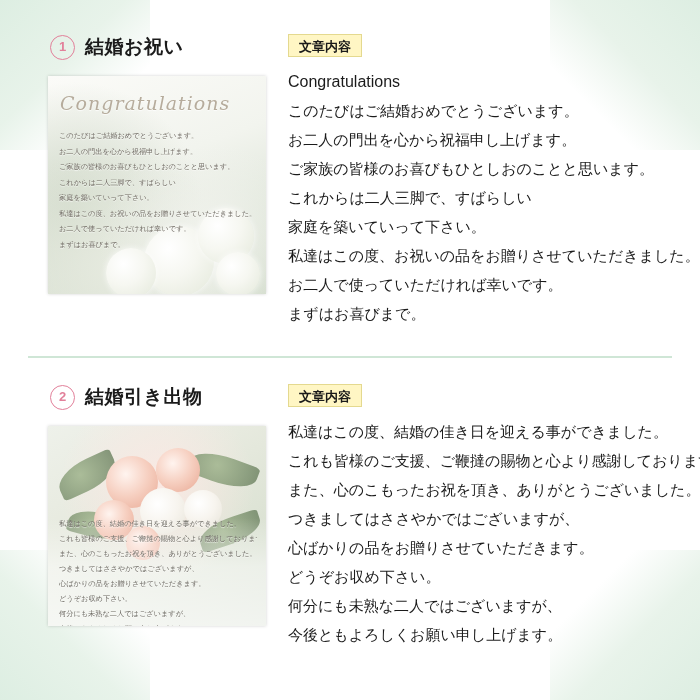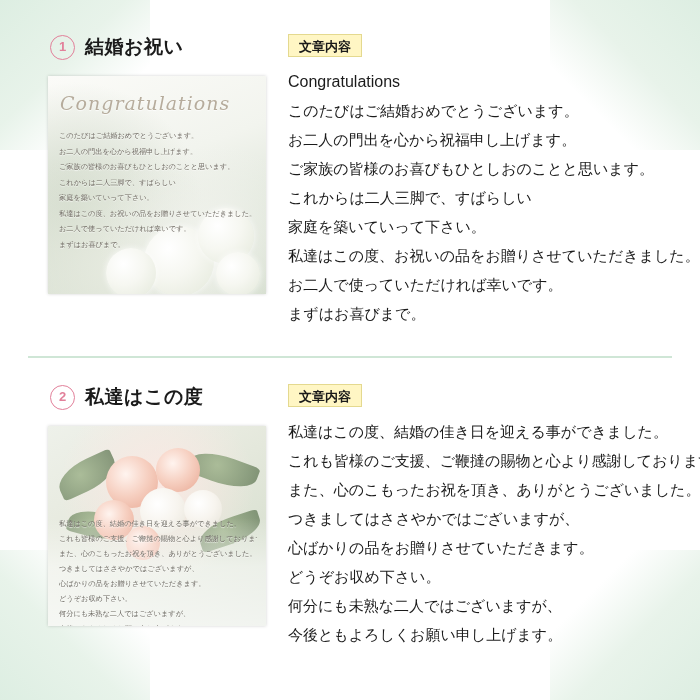--- a/index.html
+++ b/index.html
@@ -253,21 +253,21 @@
       </div>
     </div>
   </div>
 
   <div class="divider"></div>
 
   <div class="block block-2">
     <div class="left-col">
       <div class="head-row">
         <div class="num-badge">2</div>
-        <div class="head-title">私達はこの度</div>
+        <div class="head-title">結婚引き出物</div>
       </div>
       <div class="photo photo-2">
         <div class="bg"></div>
         <div class="leaf" style="width:62px;height:30px;left:8px;top:34px;transform:rotate(-25deg);"></div>
         <div class="leaf" style="width:70px;height:28px;left:140px;top:30px;transform:rotate(20deg);"></div>
         <div class="leaf" style="width:58px;height:26px;left:20px;top:86px;transform:rotate(15deg);"></div>
         <div class="leaf" style="width:64px;height:26px;left:150px;top:92px;transform:rotate(-18deg);"></div>
         <div class="rose-p" style="width:52px;height:52px;left:58px;top:30px;"></div>
         <div class="rose-p" style="width:44px;height:44px;left:108px;top:22px;"></div>
         <div class="rose-w" style="width:46px;height:46px;left:92px;top:62px;"></div>

